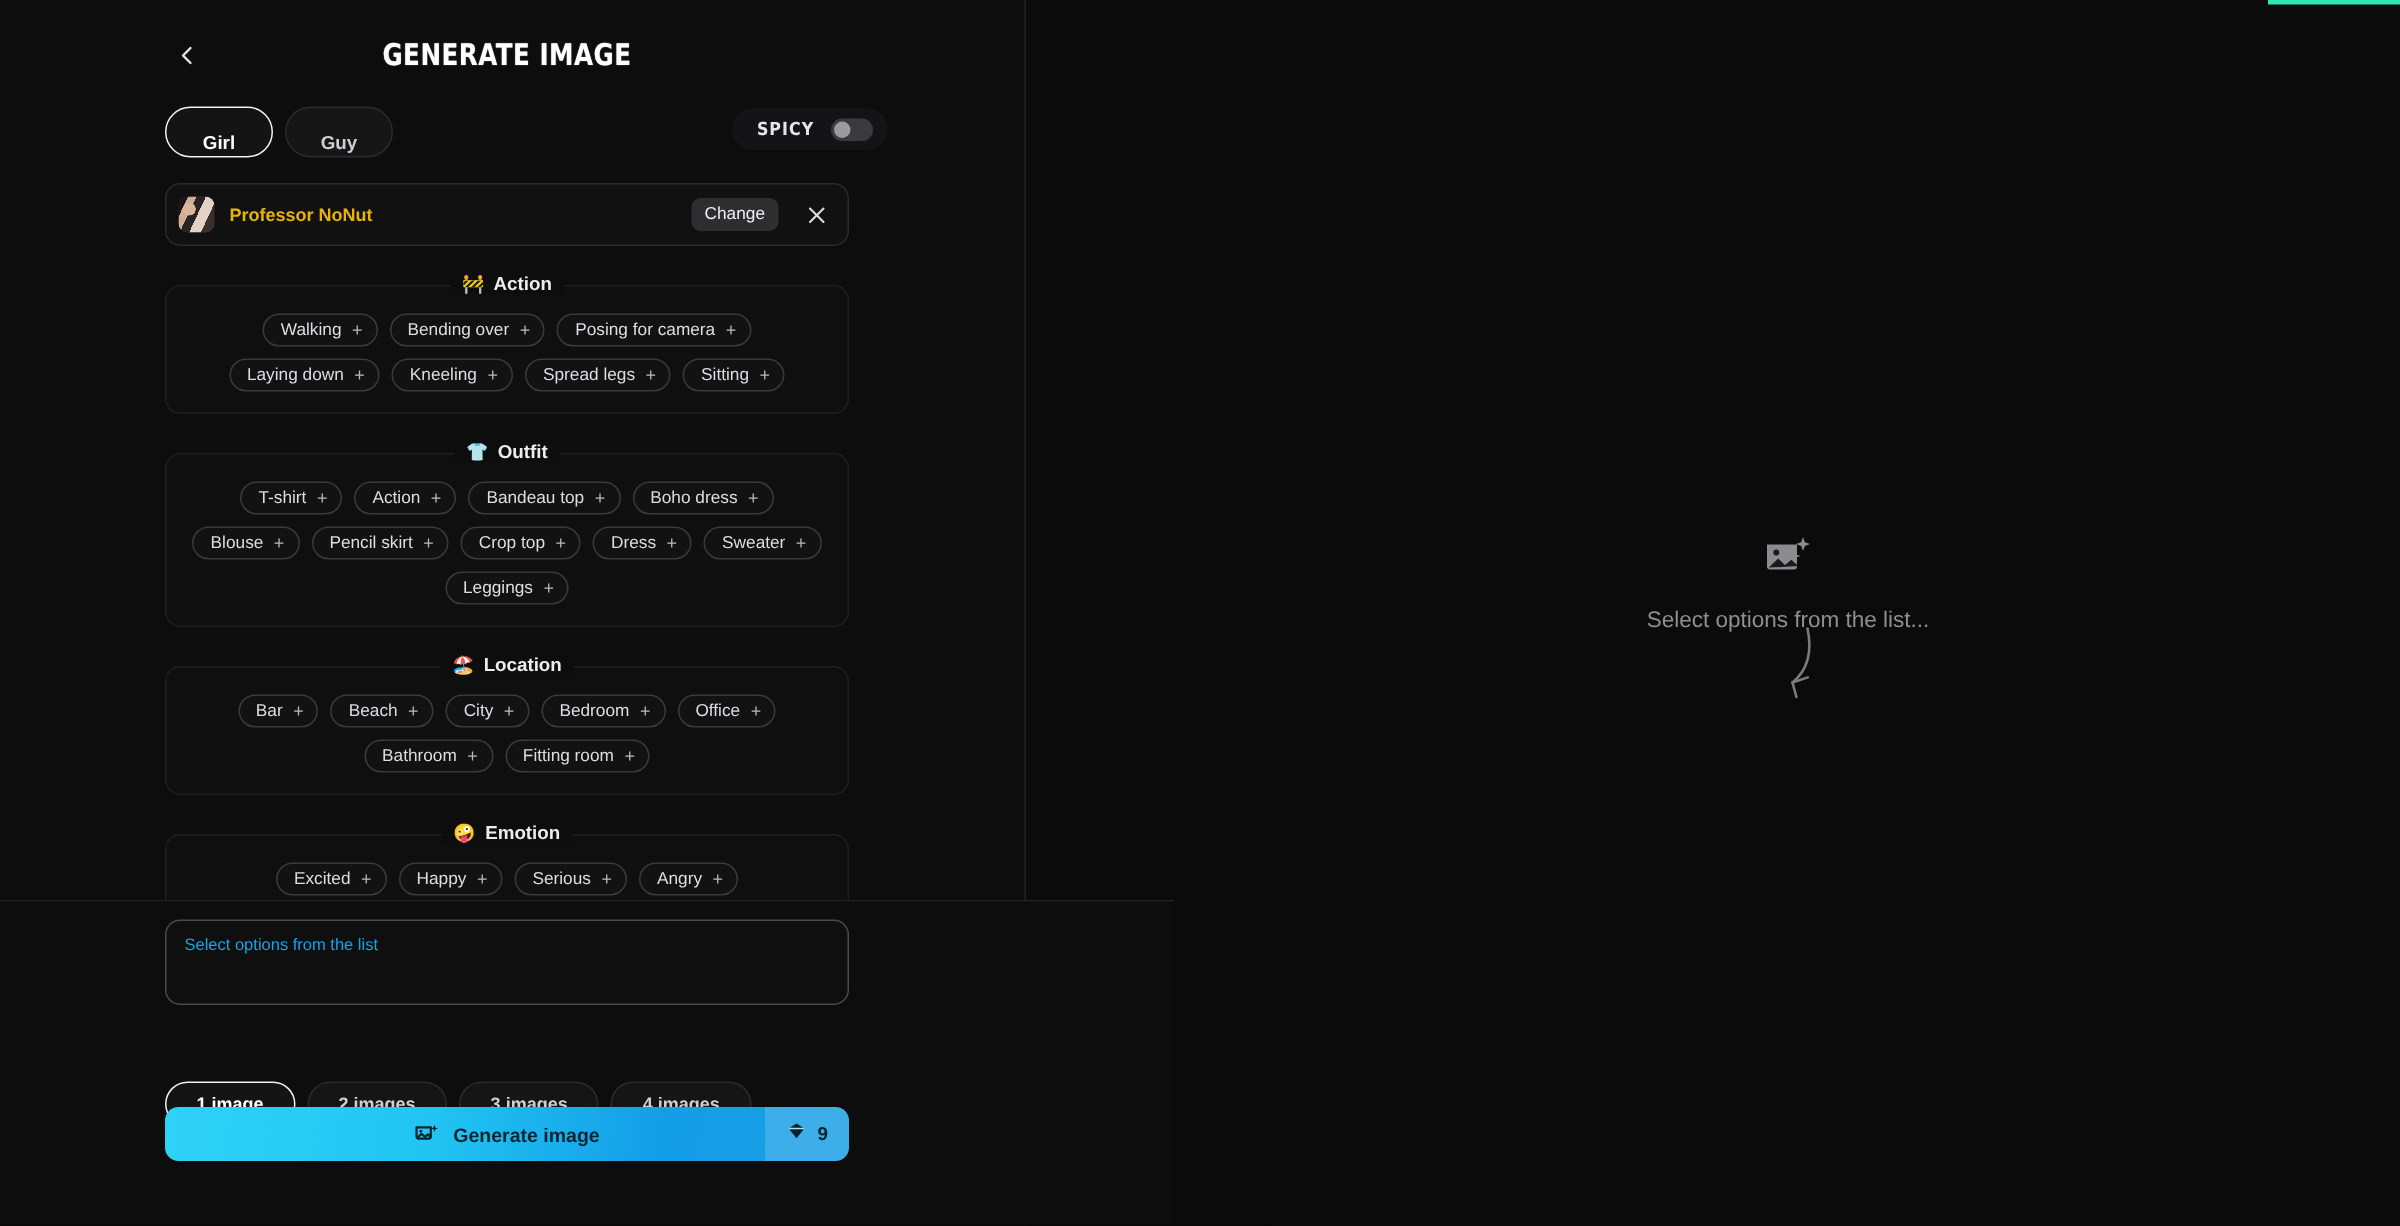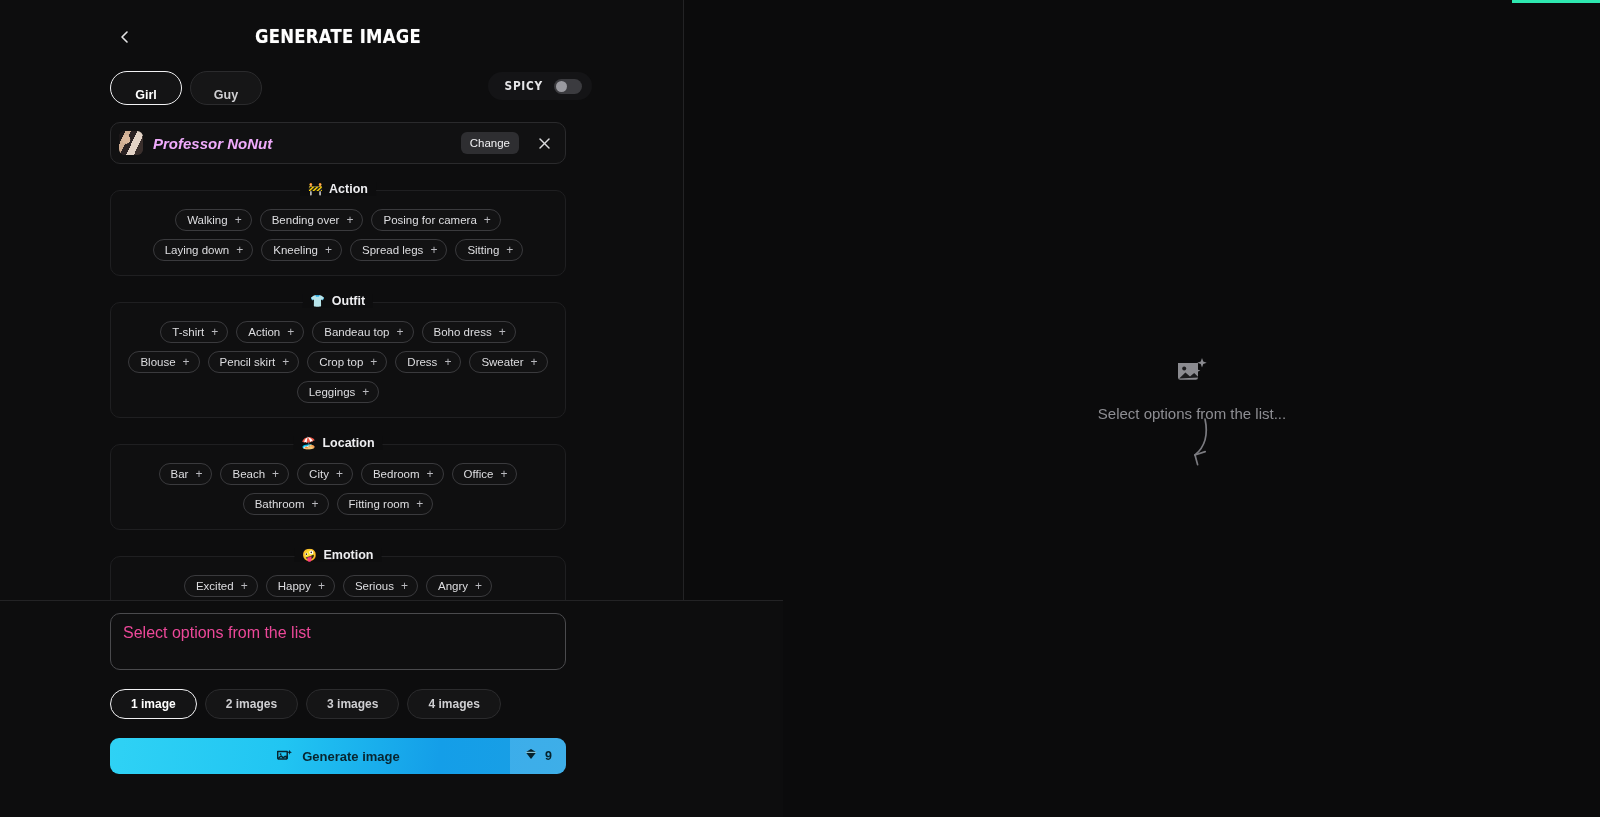--- a/index.html
+++ b/index.html
@@ -167,25 +167,24 @@
     background: #2a2524;
     position: relative;
   }
   #character-avatar .a-bg {
     position: absolute; inset: 0;
     background:
       radial-gradient(circle at 30% 35%, #d9b79b 0 18%, transparent 19%),
       linear-gradient(115deg, #1b1718 0 18%, #cfae93 18% 34%, #2a2223 34% 52%, #e3d3c6 52% 74%, #3a2f2c 74% 100%);
   }
   #character-name {
-    font-size: 15px;
+    font-size: 12px;
     font-weight: 700;
-    color: #f0abfc;
+    color: #eab308;
     flex: 1 1 auto;
-    font-style: italic;
   }
   #change-button {
     height: 22px;
     padding: 0 9px;
     border-radius: 6px;
     background: #2e2e31;
     color: #f0f0f2;
     font-size: 11.5px;
     font-weight: 400;
     display: flex; align-items: center;
@@ -267,22 +266,22 @@
     top: 12px;
     width: 456px;
     height: 57px;
     border: 1px solid #4a4a4d;
     border-radius: 10px;
     background: #0f0f10;
     padding: 10px 12px;
     cursor: text;
   }
   #prompt-placeholder {
-    font-size: 16px;
-    color: #ec4899;
+    font-size: 11px;
+    color: #0ea5e9;
   }
 
   #count-row {
     position: absolute;
     left: 110px;
     top: 88px;
     width: 456px;
     display: flex;
     gap: 8px;
   }
@@ -290,20 +289,21 @@
     height: 30px;
     padding: 0 20px;
     border-radius: 18px;
     border: 1px solid #2b2b2d;
     background: #151516;
     color: #cfcfd2;
     font-size: 12px;
     font-weight: 600;
     display: flex; align-items: center; justify-content: center;
     cursor: pointer;
+    margin-top: 32px;
   }
   .count-pill.active {
     border: 1.6px solid #f2f2f4;
     background: #141415;
     color: #ffffff;
     font-weight: 700;
   }
 
   #generate-button {
     position: absolute;

